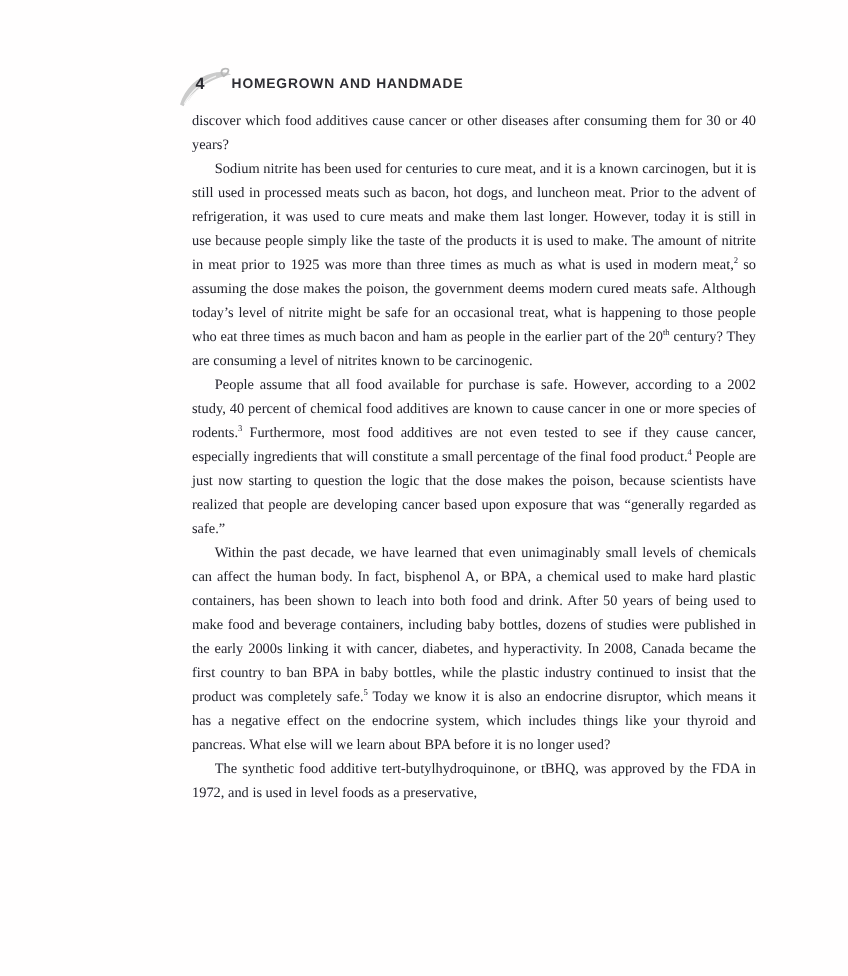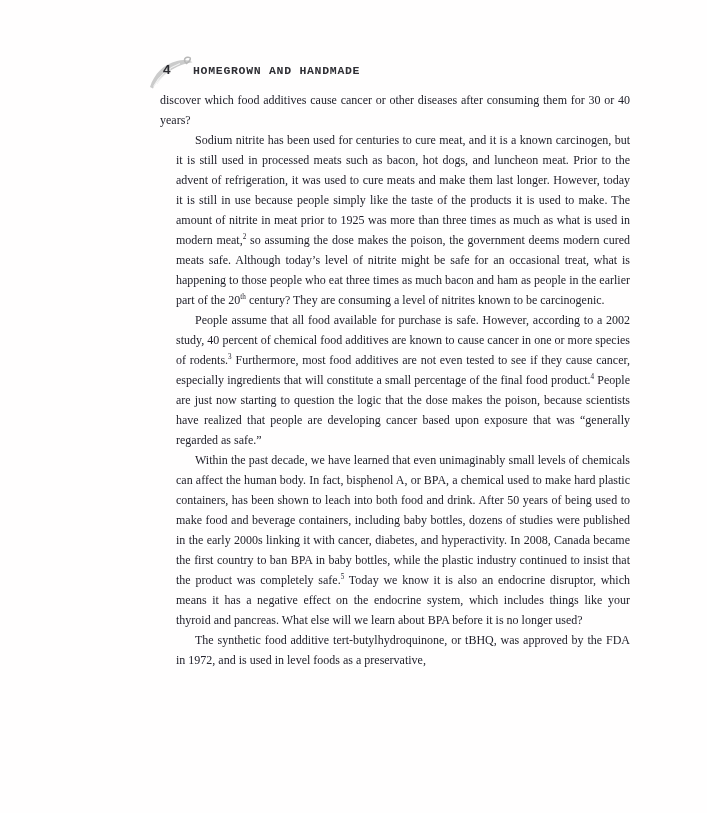--- a/index.html
+++ b/index.html
@@ -29,37 +29,37 @@
     position: absolute;
     left: 16px; top: 7px;
     font-family: "Liberation Sans", sans-serif;
     font-weight: 700;
     font-size: 13.5px;
     color: #2b2b31;
   }
   .running-title {
     position: absolute;
     left: 46px; top: 9px;
-    font-family: Liberation Mono, monospace;
+    font-family: Liberation Sans, sans-serif;
     font-weight: 700;
     font-size: 11.5px;
     letter-spacing: 0.7px;
     color: #2e2e34;
     white-space: nowrap;
   }
   .text-block {
     position: absolute;
     left: 160px; top: 90px;
     width: 470px;
     font-size: 12px;
     line-height: 20px;
     text-align: justify;
   }
   .para { margin: 0; }
-  .para.indent { text-indent: 19px; margin-left: 16px; }
+  .para.indent { text-indent: 19px; }
   .para sup {
     font-size: 0.6em;
     line-height: 0;
     vertical-align: super;
     letter-spacing: 0;
   }
 </style>
 </head>
 <body>
 

